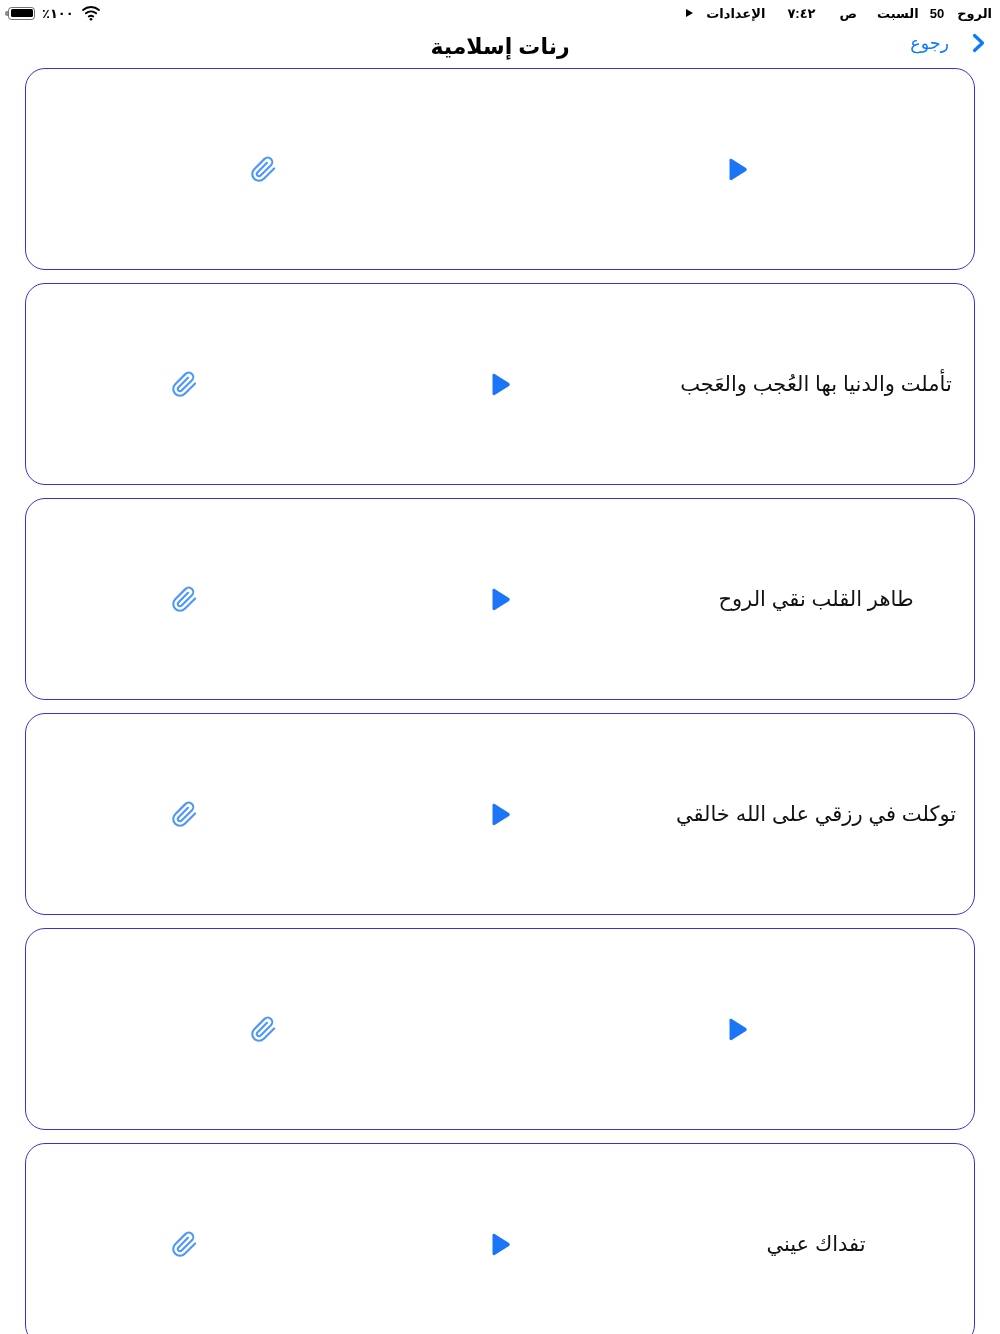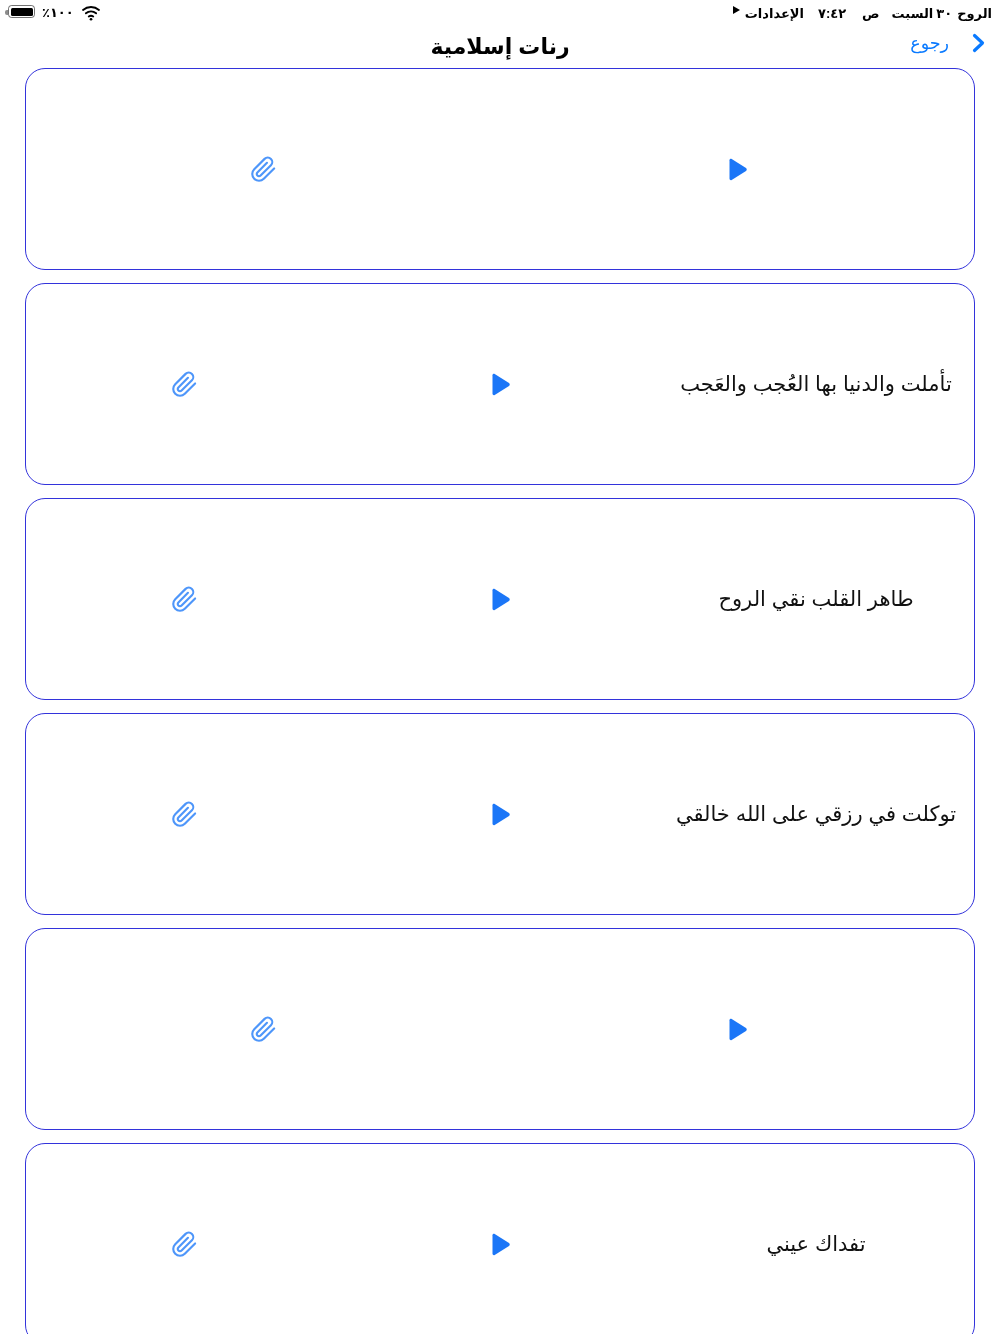--- a/index.html
+++ b/index.html
@@ -13,24 +13,24 @@
 
   
   .status-bar {
     position: absolute; top: 0; left: 0; width: 1000px; height: 24px;
     display: flex; justify-content: space-between; align-items: center;
     padding: 2px 8px 0 8px;
     font-size: 13px; font-weight: 600;
   }
   .status-left, .status-right {
     direction: ltr;
-    display: flex; align-items: flex-start;
+    display: flex; align-items: center;
   }
   .status-left  { gap: 7px; }
-  .status-right { gap: 0; }
+  .status-right { gap: 8px; }
   .battery {
     position: relative; width: 27px; height: 13px;
     border: 1px solid rgba(0,0,0,.55); border-radius: 3.5px;
     padding: 1.5px;
   }
   .battery-fill { width: 100%; height: 100%; background: #000; border-radius: 1.5px; }
   .battery-nub {
     position: absolute; left: -4px; top: 3.5px; width: 2.5px; height: 5px;
     background: rgba(0,0,0,.45); border-radius: 2px 0 0 2px;
   }
@@ -93,21 +93,21 @@
         <circle cx="12" cy="17.8" r="1.7" fill="#000" stroke="none"></circle>
       </svg>
     </span>
   </div>
   <div class="status-right">
     <span class="return-tri"></span>
     <span class="sb-app">الإعدادات</span>
     <span class="sb-time">٧:٤٢</span>
     <span class="sb-mer">ص</span>
     <span class="sb-day">السبت</span>
-    <span class="sb-dnum">٣٠</span>
+    <span class="sb-dnum">50</span>
     <span>الروح</span>
   </div>
 </div>
 
 <div class="nav-bar">
   <div class="nav-title">رنات إسلامية</div>
   <div class="back-button">
     <span>رجوع</span>
     <span class="back-chevron">
       <svg width="20" height="22" viewBox="0 0 20 22" fill="none" stroke="#0a7aff" stroke-width="3.2" stroke-linecap="round" stroke-linejoin="round">

